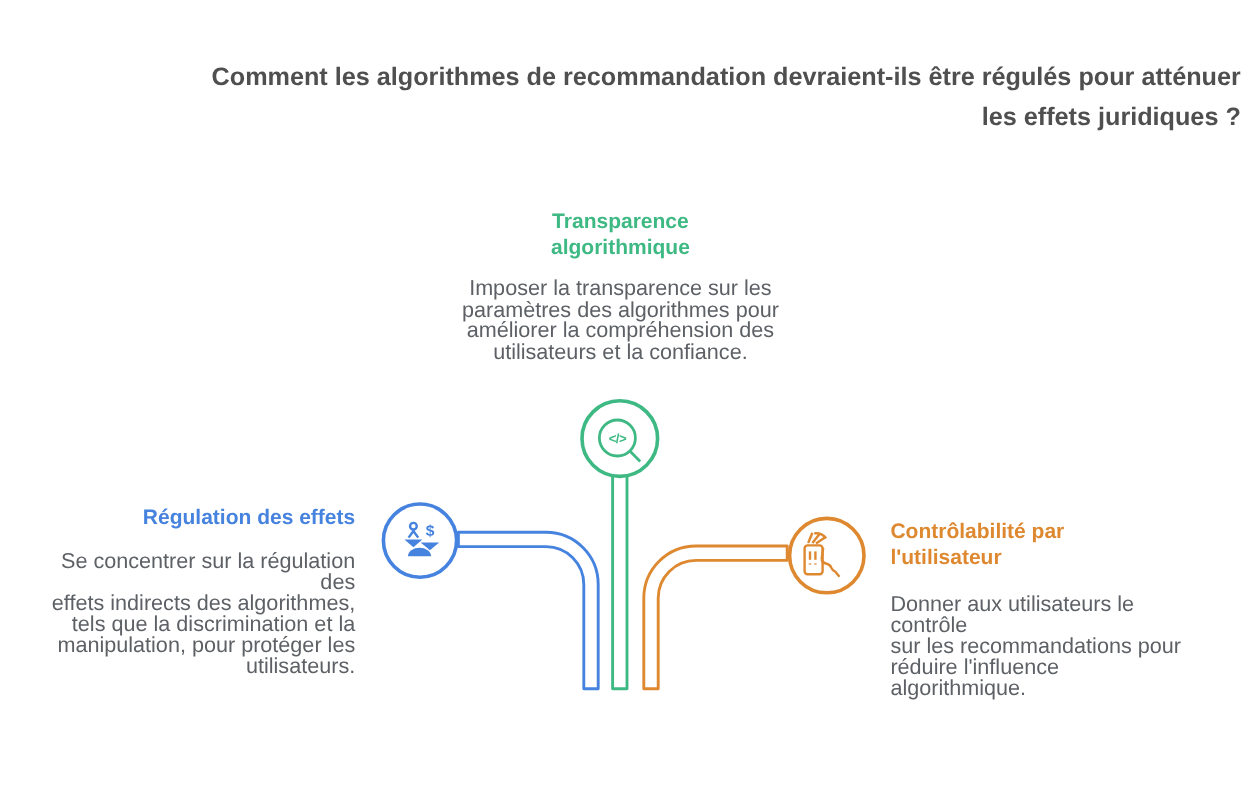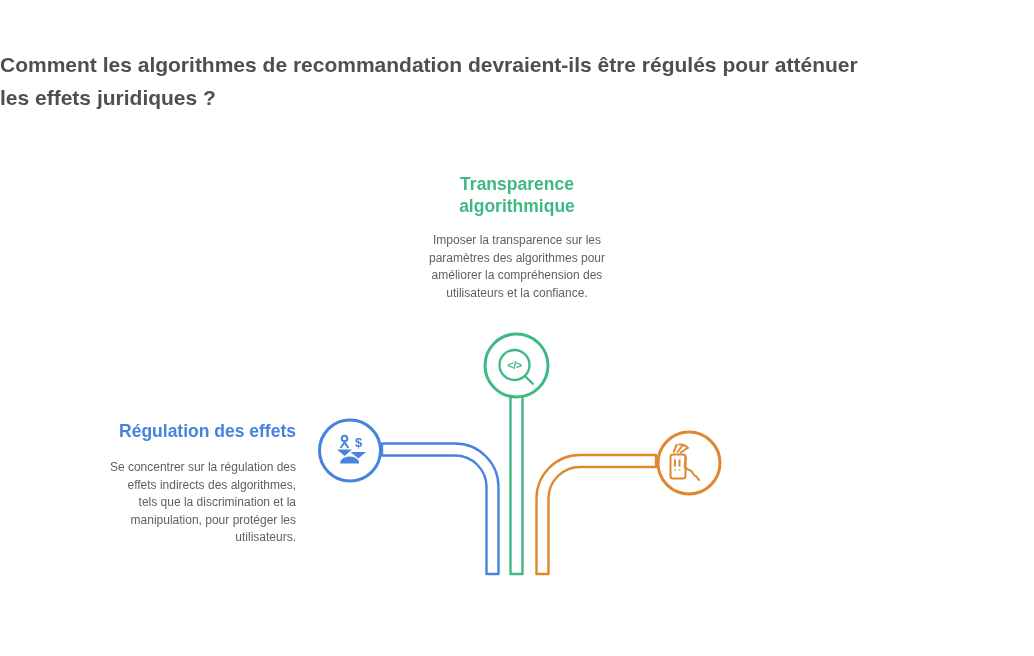--- a/index.html
+++ b/index.html
@@ -2,31 +2,31 @@
 <html><head>
 <meta charset="utf-8">
 <style>
   html,body { margin:0; padding:0; background:#ffffff; }
   .canvas {
     position:relative; width:1034px; height:656px; background:#ffffff;
     font-family:"Liberation Sans", sans-serif; overflow:hidden;
   }
   .title {
     position:absolute; top:48px; left:0; width:100%;
-    margin:0; text-align:left;
+    margin:0; text-align:right;
     font-size:21px; line-height:33px; font-weight:bold;
     white-space:pre-line;
   }
   .block { position:absolute; }
   .branch-heading {
     margin:0; font-size:17.5px; line-height:22px; font-weight:bold;
     white-space:pre-line;
   }
   .branch-desc {
-    margin:0; font-size:12px; line-height:17.5px;
+    margin:0; font-size:18px; line-height:17.5px;
     white-space:pre-line;
   }
   #block-top   { left:377px; top:173px; width:280px; text-align:center; }
   #block-top .branch-desc   { margin-top:15px; }
   #block-left  { left:36px;  top:420px; width:260px; text-align:right; }
   #block-left .branch-desc  { margin-top:17px; }
   #block-right { left:742px; top:431px; width:250px; text-align:left; }
   #block-right .branch-desc { margin-top:20px; }
   svg.diagram { position:absolute; left:0; top:0; }
 </style>
@@ -98,14 +98,21 @@
 
   <div class="block" id="block-left">
     <h2 class="branch-heading" style="color: rgb(70, 131, 223);">Régulation des effets</h2>
     <p class="branch-desc" style="color: rgb(93, 97, 102);">Se concentrer sur la régulation des
 effets indirects des algorithmes,
 tels que la discrimination et la
 manipulation, pour protéger les
 utilisateurs.</p>
   </div>
 
+  <div class="block" id="block-right">
+    <h2 class="branch-heading" style="color: rgb(222, 136, 48);">Contrôlabilité par
+l'utilisateur</h2>
+    <p class="branch-desc" style="color: rgb(93, 97, 102);">Donner aux utilisateurs le contrôle
+sur les recommandations pour
+réduire l'influence algorithmique.</p>
+  </div>
 
 </div>
 
 </body></html>

